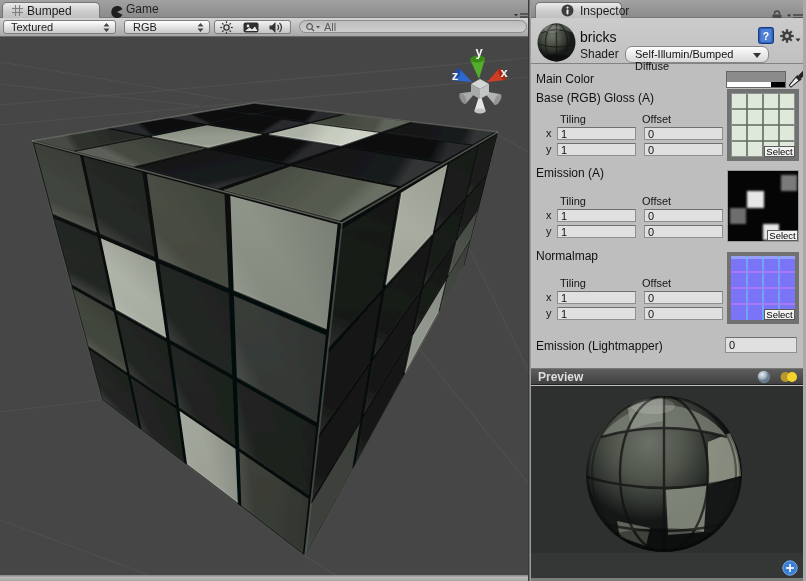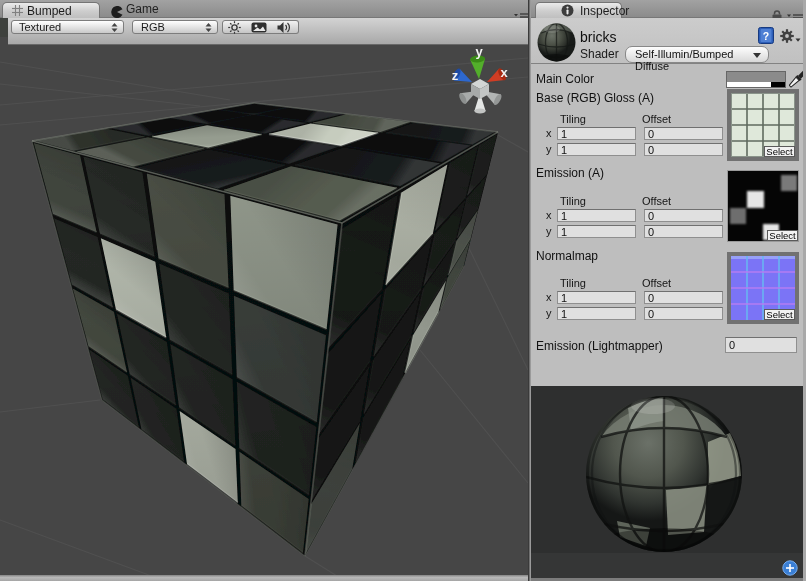--- a/index.html
+++ b/index.html
@@ -2,21 +2,21 @@
 <html><head><meta charset="utf-8"><style>
 *{margin:0;padding:0;box-sizing:border-box}
 html,body{width:806px;height:581px;overflow:hidden}
 body{font-family:"Liberation Sans",sans-serif;background:#8e8e8e;position:relative}
 #page{position:absolute;left:0;top:0;width:806px;height:581px}
 .abs{position:absolute}
 #scenepanel{left:0;top:0;width:528px;height:581px;background:#3e413d}
 #tabbar{left:0;top:0;width:528px;height:18px;background:linear-gradient(#a2a2a2,#8b8b8b);border-bottom:1px solid #777}
 .tab{position:absolute;top:2px;height:16px;border:1px solid #757575;border-bottom:none;border-radius:5px 5px 0 0;background:linear-gradient(#ebebeb,#cdcdcd 55%,#bfbfbf);font-size:12px;color:#1c1c1c;line-height:15px}
 #scenetab{left:2px;width:98px}
-#toolbar{left:8px;top:18px;width:528px;height:27px;background:linear-gradient(#d3d3d3,#a8a8a8);border-bottom:1px solid #686868}
+#toolbar{left:0;top:18px;width:528px;height:19px;background:linear-gradient(#d3d3d3,#a8a8a8);border-bottom:1px solid #686868}
 .ddbtn{position:absolute;top:2px;height:14px;background:linear-gradient(#ffffff,#c9c9c9);border:1px solid #7d7d7d;border-radius:3px;font-size:11px;color:#1a1a1a;line-height:13px}
 .tbtn{position:absolute;top:2px;height:14px;background:linear-gradient(#f2f2f2,#c5c5c5);border:1px solid #7d7d7d}
 #search{position:absolute;top:2px;left:299px;width:228px;height:13px;border-radius:7px;background:linear-gradient(#bdbdbd,#cfcfcf);border:1px solid #8b8b8b;font-size:11px;color:#5a5a5a;line-height:12px}
 #vborder{left:528px;top:0;width:3px;height:581px;background:linear-gradient(90deg,#3a3a3a 33%,#6f6f6f 33%,#6f6f6f 66%,#9a9a9a 66%)}
 #rpanel{left:531px;top:0;width:275px;height:581px;background:#bebebe}
 #rtabbar{left:531px;top:0;width:275px;height:18px;background:linear-gradient(#a2a2a2,#8b8b8b);border-bottom:1px solid #777}
 #insptab{left:4px;width:87px}
 #rheader{left:531px;top:18px;width:275px;height:46px;background:linear-gradient(#cccccc,#c0c0c0);border-bottom:1px solid #828282}
 .lab{position:absolute;font-size:12px;color:#111}
 .slab{position:absolute;font-size:11px;color:#161616}
@@ -720,20 +720,28 @@
           </svg>
         </div>
         <div class="tbtn" style="left:264px;width:27px;border-left:none;border-radius:0 3px 3px 0">
           <svg width="15" height="13" style="position:absolute;left:5px;top:0px" viewBox="0 0 15 13">
             <path d="M0.5 4.5 L3 4.5 L6.5 1 L6.5 12 L3 8.5 L0.5 8.5 Z" fill="#333"></path>
             <g fill="none" stroke="#333" stroke-width="1.2">
               <path d="M8.5 4 A3.4 3.4 0 0 1 8.5 9"></path>
               <path d="M10.5 2 A6.2 6.2 0 0 1 10.5 11"></path>
             </g>
           </svg>
+        </div>
+        <div id="search">
+          <svg width="16" height="9" style="position:absolute;left:6px;top:2px" viewBox="0 0 16 9">
+            <circle cx="3.6" cy="3.6" r="2.9" fill="none" stroke="#555" stroke-width="1.2"></circle>
+            <line x1="5.8" y1="5.8" x2="8" y2="8" stroke="#555" stroke-width="1.2"></line>
+            <path d="M10 3 L14 3 L12 5.5 Z" fill="#555"></path>
+          </svg>
+          <span style="position:absolute;left:24px;top:0px">All</span>
         </div>
       </div>
 </div>
 <div class="abs" id="vborder"></div>
 <div class="abs" id="rpanel"></div>
 <div class="abs" id="rtabbar"></div>
 <div class="abs tab" id="insptab" style="left:535px">
       <svg width="13" height="13" style="position:absolute;left:25px;top:1px" viewBox="0 0 13 13">
         <circle cx="6.5" cy="6.5" r="6" fill="#3c3c3c"></circle>
         <circle cx="6.5" cy="3.6" r="1.1" fill="#e8e8e8"></circle>
@@ -878,20 +886,37 @@
 <div class="slab" style="left:560px;top:277px">Tiling</div>
     <div class="slab" style="left:642px;top:277px">Offset</div>
     <div class="slab" style="left:546px;top:291px">x</div>
     <div class="ibox" style="left:557px;top:291px;width:79px">1</div>
     <div class="ibox" style="left:644px;top:291px;width:79px">0</div>
     <div class="slab" style="left:546px;top:307px">y</div>
     <div class="ibox" style="left:557px;top:307px;width:79px">1</div>
     <div class="ibox" style="left:644px;top:307px;width:79px">0</div>
 <div class="lab" style="left:536px;top:339px">Emission (Lightmapper)</div>
 <div class="ibox" style="left:725px;top:337px;width:72px;height:16px;line-height:15px">0</div>
+<div class="abs" id="prevbar">
+      <span style="position:absolute;left:7px;top:1px;font-size:12px;font-weight:bold;color:#dedede">Preview</span>
+      <svg width="14" height="14" style="position:absolute;left:226px;top:1px" viewBox="0 0 14 14">
+        <defs>
+          <radialGradient id="pbg" cx="0.35" cy="0.3">
+            <stop offset="0" stop-color="#e8eef4"></stop>
+            <stop offset="0.7" stop-color="#9fb0c0"></stop>
+            <stop offset="1" stop-color="#6a7a8a"></stop>
+          </radialGradient>
+        </defs>
+        <circle cx="7" cy="7" r="6.2" fill="url(#pbg)"></circle>
+      </svg>
+      <svg width="18" height="12" style="position:absolute;left:249px;top:2px" viewBox="0 0 18 12">
+        <circle cx="5.5" cy="6" r="5" fill="#b9972e"></circle>
+        <circle cx="12" cy="6" r="5" fill="#f4d42c"></circle>
+      </svg>
+    </div>
 <div class="abs" id="prevarea">
       <div style="position:absolute;left:0;top:167px;width:275px;height:25px;background:#353636"></div>
       <svg width="275" height="192" style="position:absolute;left:0;top:0" viewBox="0 0 275 192">
         <defs>
           <radialGradient id="psg" cx="0.40" cy="0.30">
             <stop offset="0" stop-color="#6b7168"></stop>
             <stop offset="0.45" stop-color="#51564d"></stop>
             <stop offset="0.78" stop-color="#303430"></stop>
             <stop offset="1" stop-color="#151716"></stop>
           </radialGradient>

